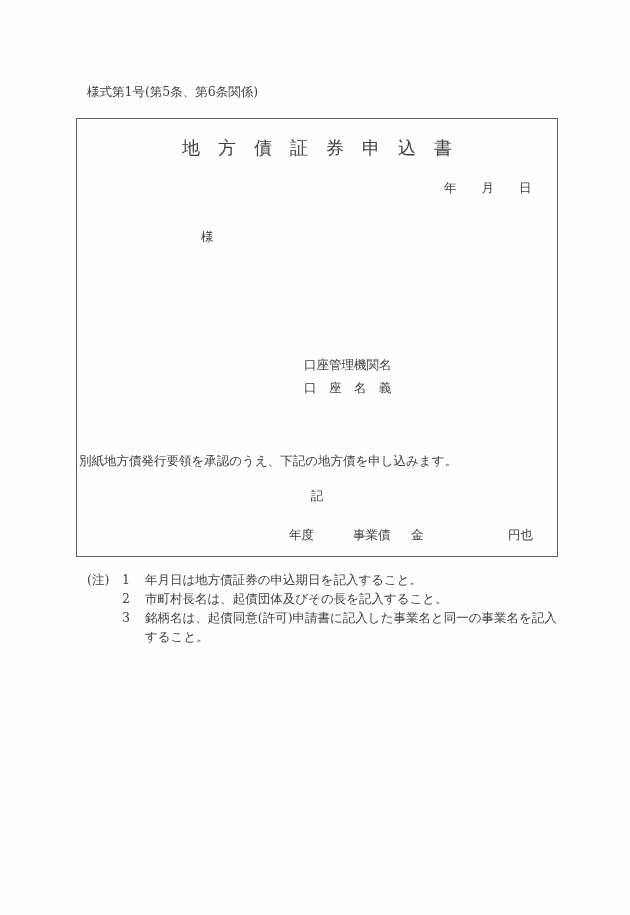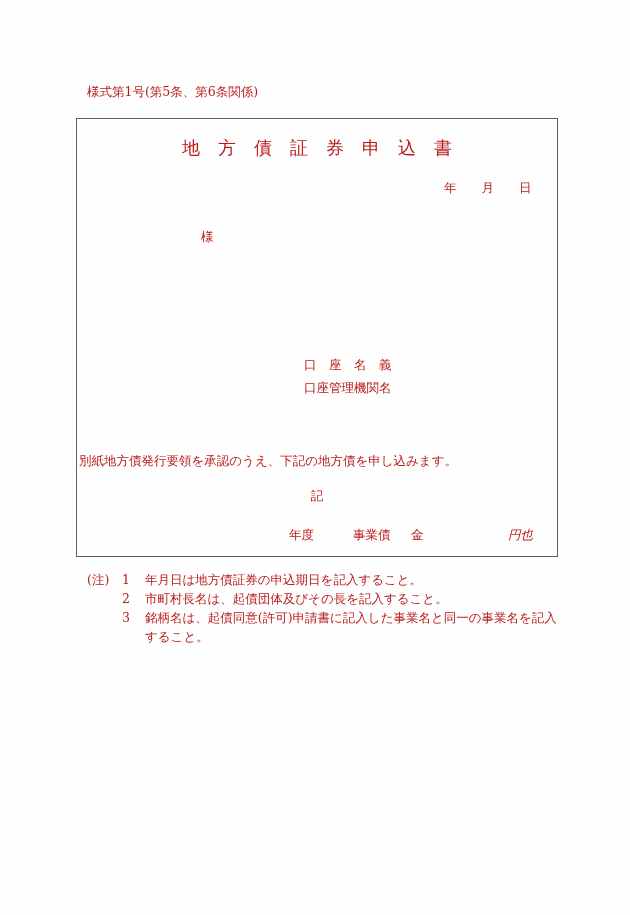--- a/index.html
+++ b/index.html
@@ -4,21 +4,21 @@
 <style>
   * { margin: 0; padding: 0; box-sizing: border-box; }
   html, body { background: #fff; }
   .page {
     position: relative;
     width: 630px;
     height: 915px;
     background: #fefefe;
     font-family: "DejaVu Serif", "Liberation Serif", serif;
     font-size: 12.5px;
-    color: #b91c1c;
+    color: #404040;
     overflow: hidden;
   }
   .form-number {
     position: absolute;
     left: 87px;
     top: 84px;
   }
   .form-box {
     position: absolute;
     left: 76px;
@@ -80,21 +80,21 @@
     position: absolute;
     top: 408px;
     left: 0;
     width: 100%;
     height: 20px;
   }
   .bond-line span { position: absolute; top: 0; white-space: pre; }
   .bond-fy { left: 212px; }
   .bond-name { left: 276px; }
   .bond-amount-prefix { left: 334px; }
-  .bond-amount-suffix { left: 431px; font-style: italic; }
+  .bond-amount-suffix { left: 431px; }
   .notes {
     position: absolute;
     left: 87px;
     top: 570px;
     width: 485px;
     line-height: 19px;
   }
   .notes-label {
     position: absolute;
     left: 0;
@@ -115,22 +115,22 @@
   <div class="form-box">
 
     <div class="form-title">地　方　債　証　券　申　込　書</div>
 
     <div class="date-line">年　　月　　日</div>
 
     <div class="addressee">様</div>
 
 
     <div class="account">
+      <div class="sub">口座管理機関名</div>
       <div class="sub">口　座　名　義</div>
-      <div class="sub">口座管理機関名</div>
     </div>
 
     <div class="statement">別紙地方債発行要領を承認のうえ、下記の地方債を申し込みます。</div>
 
     <div class="record-marker">記</div>
 
     <div class="bond-line">
       <span class="bond-fy">年度</span>
       <span class="bond-name">事業債</span>
       <span class="bond-amount-prefix">金</span>

